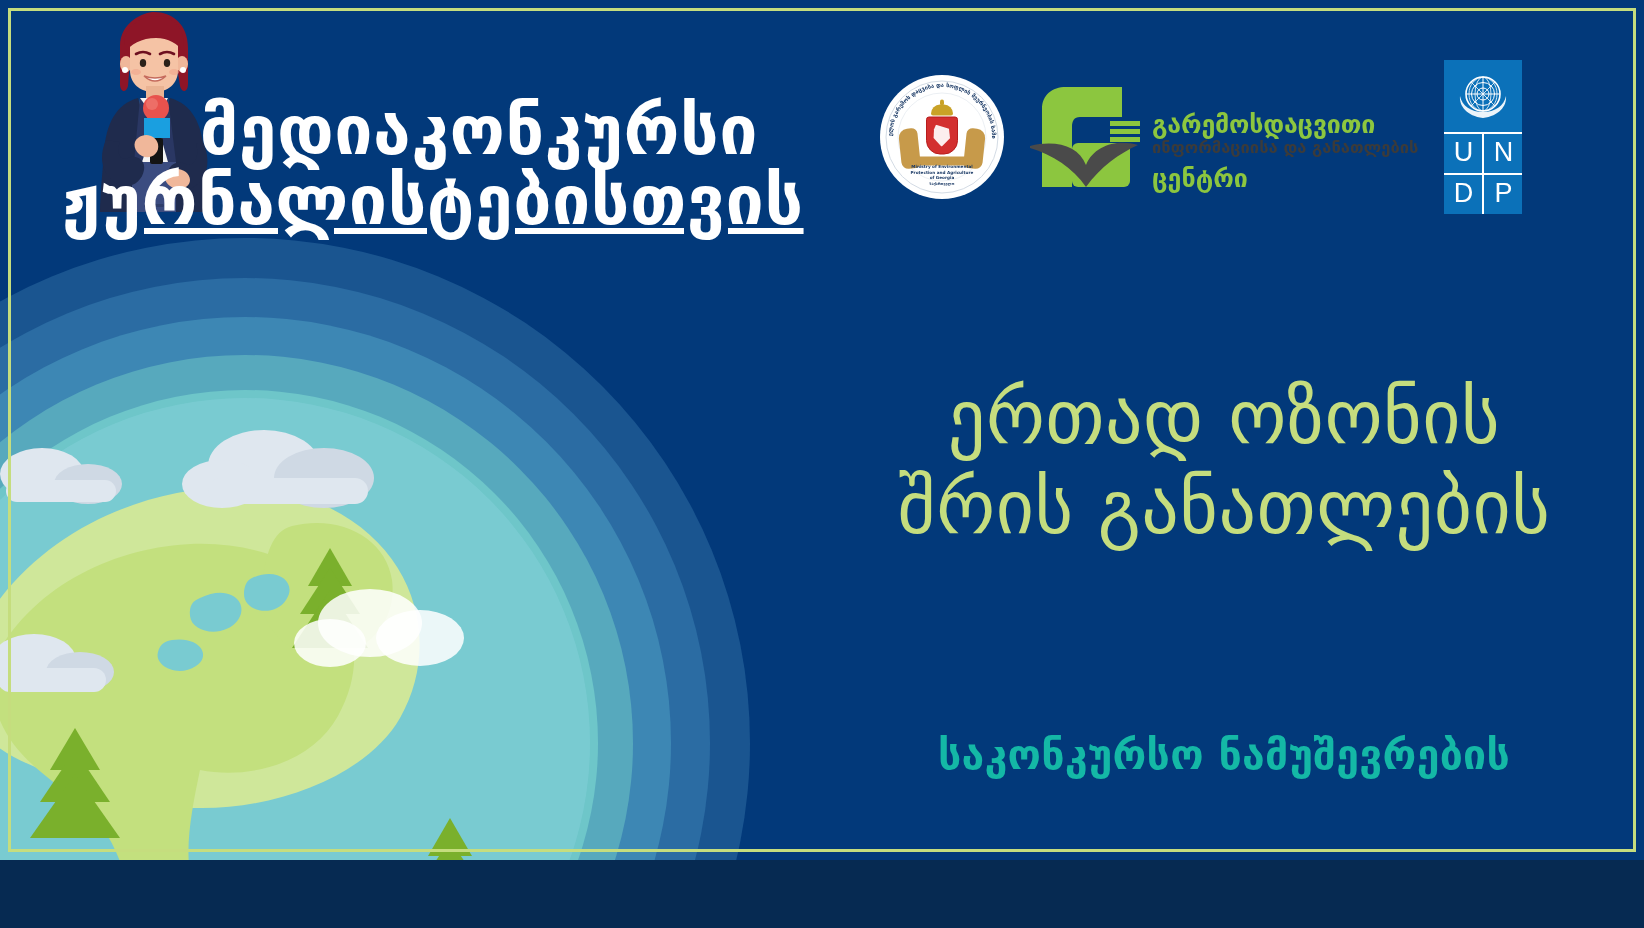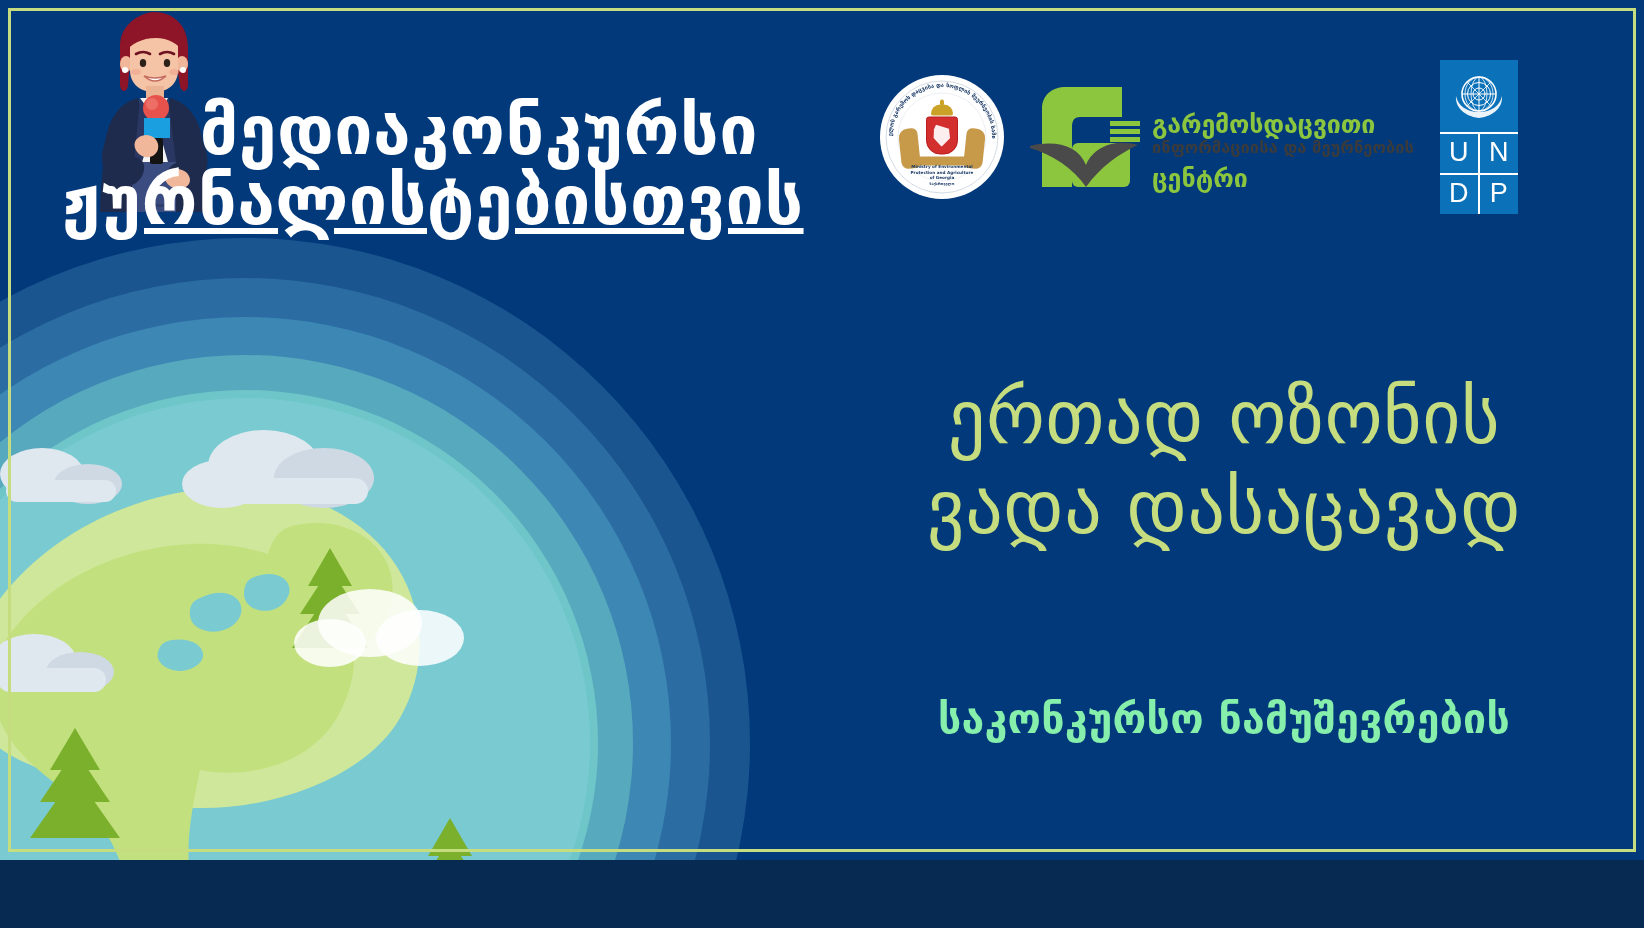--- a/index.html
+++ b/index.html
@@ -258,26 +258,27 @@
 
   .deadline {
     position: absolute;
     right: 60px;
     top: 692px;
     width: 720px;
     text-align: center;
     z-index: 20;
   }
   .dl-line {
-    color: #86efac;
+    color: #14b8a6;
     font-weight: 700;
     font-size: 41px;
     line-height: 1.35;
     letter-spacing: 0.3px;
     white-space: nowrap;
+    margin-top: 36px;
   }
 </style>
 </head>
 <body>
 
 <div id="poster">
 
   <div class="globe-wrap">
     <div class="ring ring-1"></div>
     <div class="ring ring-2"></div>
@@ -497,21 +498,21 @@
 
         <rect x="80" y="38" width="30" height="5" fill="#8cc63f"></rect>
         <rect x="80" y="46" width="30" height="5" fill="#8cc63f"></rect>
         <rect x="80" y="54" width="30" height="5" fill="#8cc63f"></rect>
 
         <path d="M-4 64 C24 56 48 62 56 82 C64 62 88 56 108 62
                  C90 70 70 84 56 104 C42 84 20 70 -4 64 Z" fill="#4a4a4a"></path>
       </svg>
       <div class="eiec-text">
         <div class="eiec-t1">გარემოსდაცვითი</div>
-        <div class="eiec-t2">ინფორმაციისა და მეურნეობის</div>
+        <div class="eiec-t2">ინფორმაციისა და განათლების</div>
         <div class="eiec-t3">ცენტრი</div>
       </div>
     </div>
 
     <div class="undp">
       <div class="undp-top">
         <svg width="56" height="56" viewBox="0 0 56 56">
           <circle cx="28" cy="26" r="17" fill="none" stroke="#ffffff" stroke-width="1.6"></circle>
           <circle cx="28" cy="26" r="11.5" fill="none" stroke="#ffffff" stroke-width="1"></circle>
           <circle cx="28" cy="26" r="6" fill="none" stroke="#ffffff" stroke-width="1"></circle>
@@ -528,21 +529,21 @@
         <div class="undp-cell">U</div>
         <div class="undp-cell">N</div>
         <div class="undp-cell">D</div>
         <div class="undp-cell">P</div>
       </div>
     </div>
   </div>
 
   <div class="message">
     <div class="msg-line">ერთად ოზონის</div>
-    <div class="msg-line">ვადა დასაცავად</div>
+    <div class="msg-line">შრის განათლების</div>
   </div>
 
   <div class="deadline">
     <div class="dl-line">საკონკურსო ნამუშევრების</div>
   </div>
 
   <div class="frame"></div>
 </div>
 
 </body></html>

